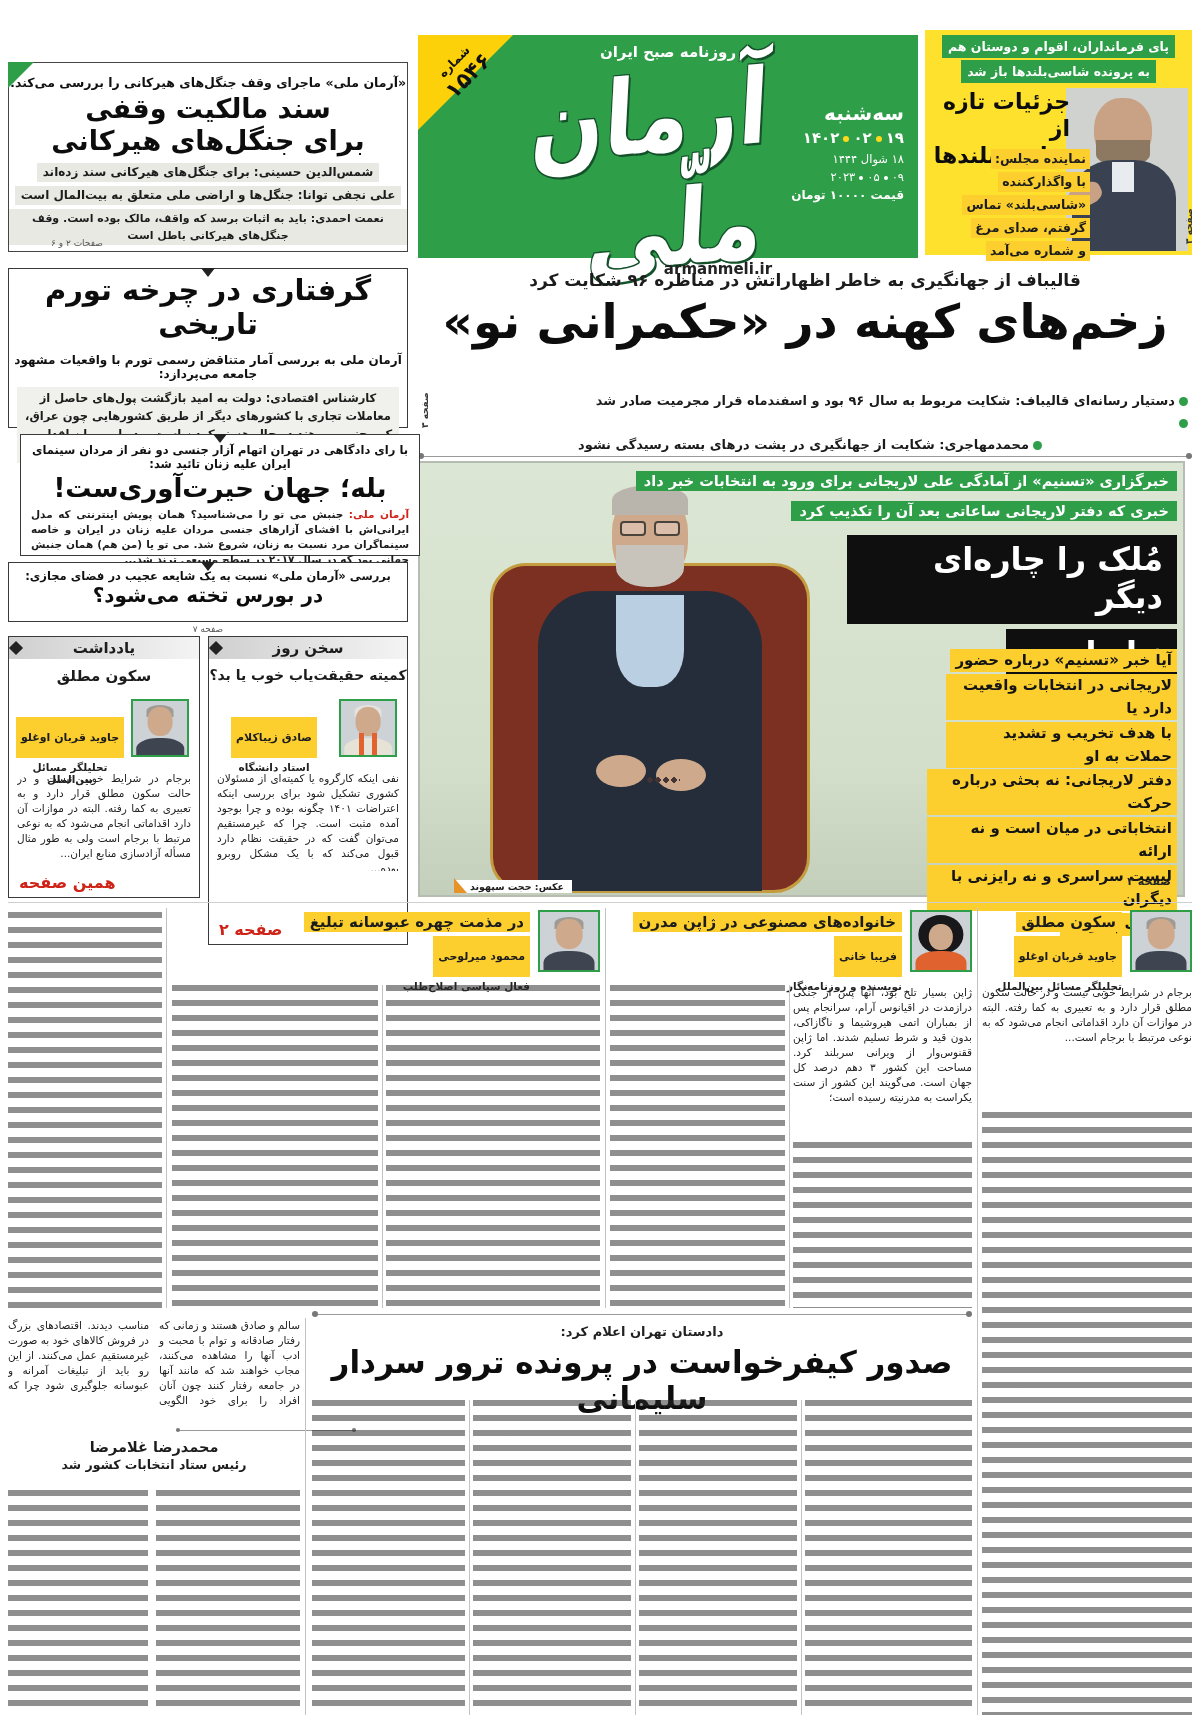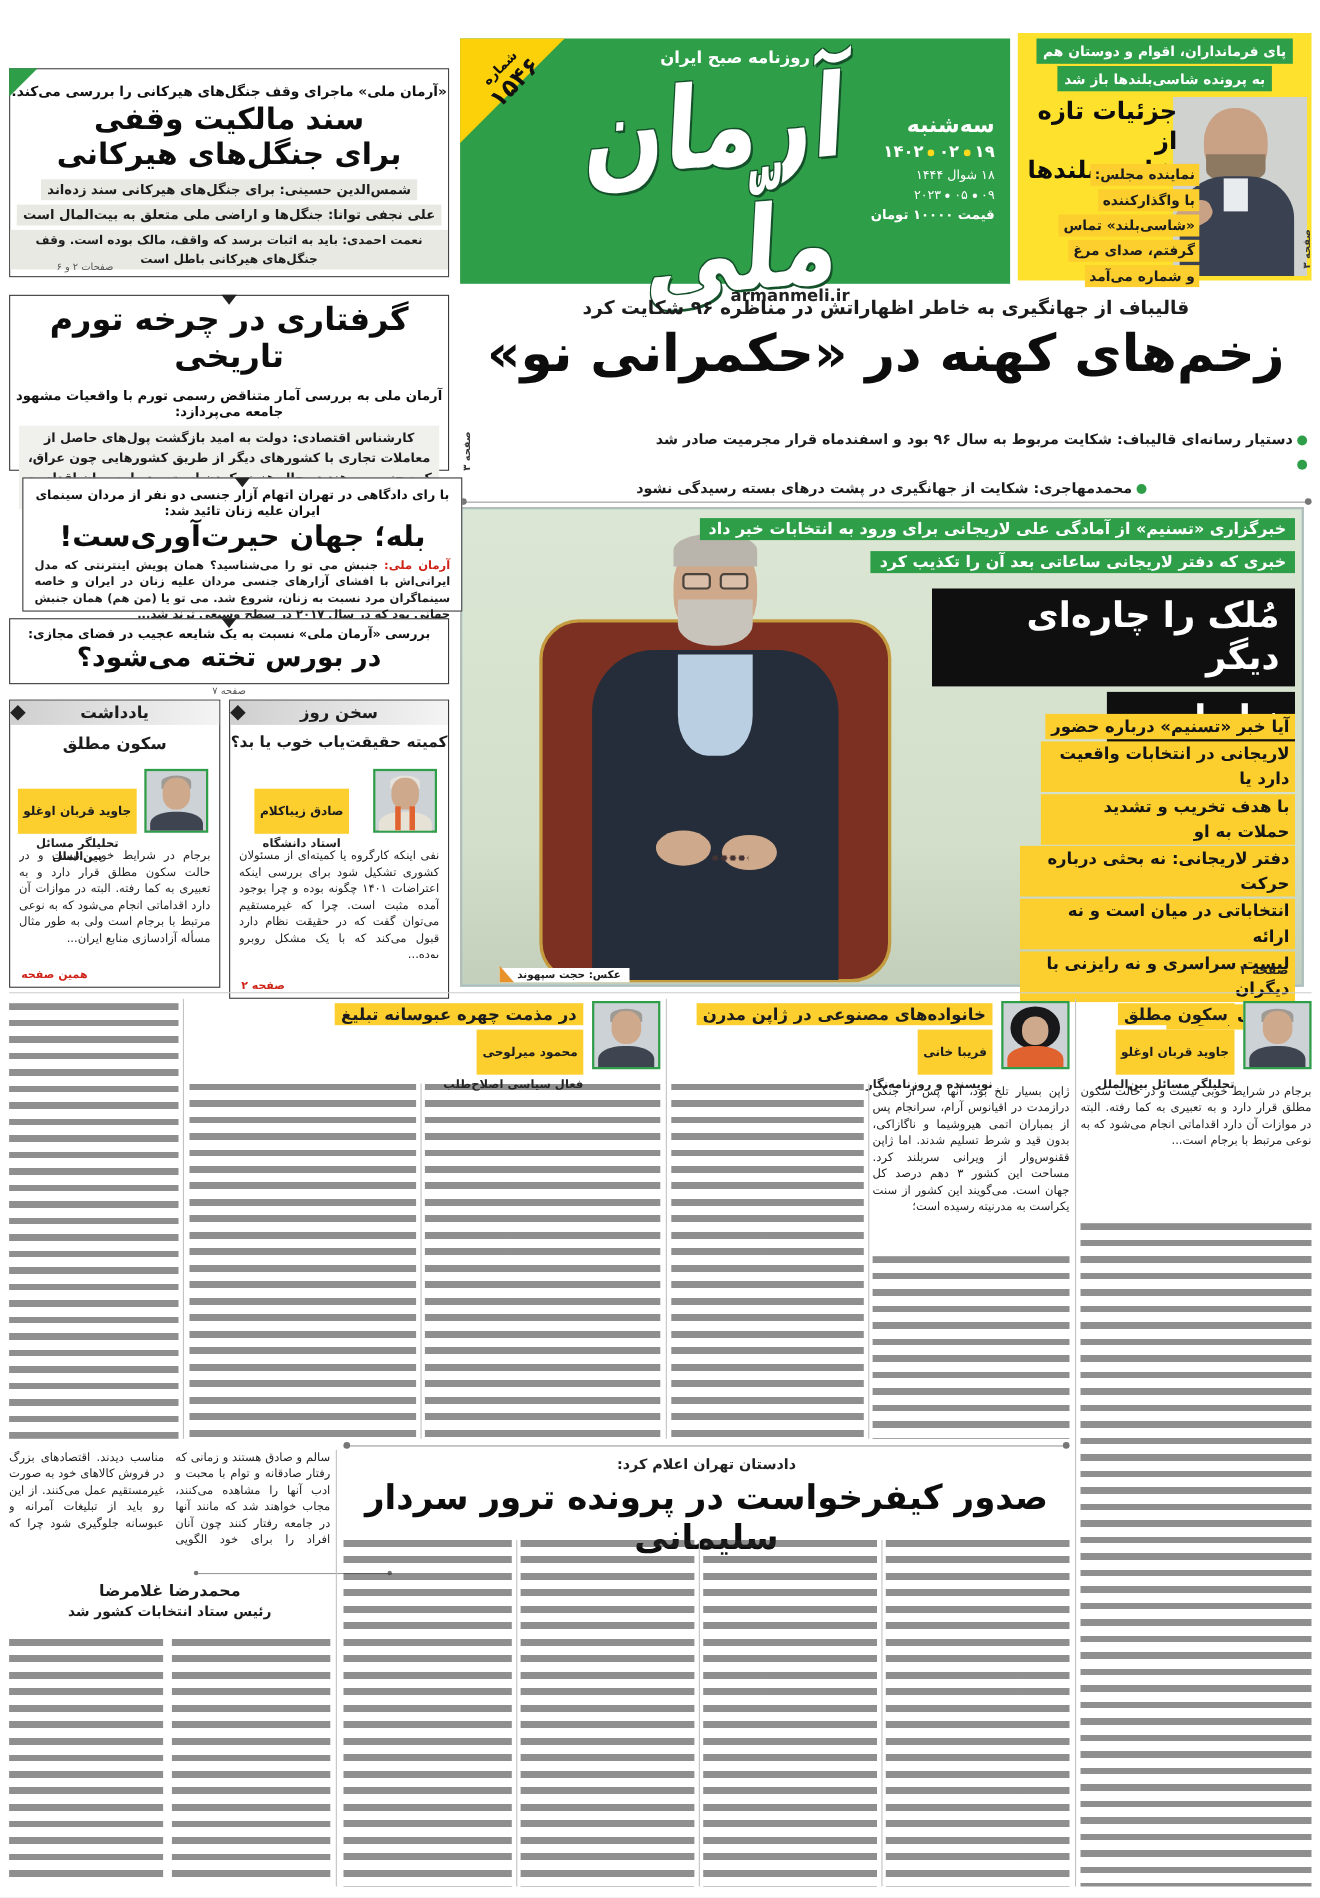--- a/index.html
+++ b/index.html
@@ -14,21 +14,21 @@
   .nowrap { white-space:nowrap; }
 
   
   .nbox { position:absolute; background:#fff; border:1px solid #3a3a3a; }
   .notch { position:absolute; top:-1px; left:50%; margin-left:-7px; width:0; height:0;
            border-left:7px solid transparent; border-right:7px solid transparent; border-top:9px solid #222; }
   .kick { font-size:12px; font-weight:bold; color:#111; }
   .hl { font-weight:bold; color:#0d0d0d; letter-spacing:-0.5px; }
   .sub-bar { display:inline-block; background:#e9e9e4; padding:1px 6px; margin:2px 0; font-size:12px; font-weight:bold; }
   .pref { font-size:9px; color:#555; }
-  .pref-red { color:#cf2318; font-weight:bold; font-size:10px; }
+  .pref-red { color:#cf2318; font-weight:bold; font-size:16px; }
 
   
   .greek { background-image:repeating-linear-gradient(to bottom,
             rgba(40,40,40,.52) 0px, rgba(40,40,40,.52) 6px, transparent 6px, transparent 15px); }
   .bodytxt { font-size:10.5px; line-height:15px; text-align:justify; color:#222; overflow:hidden; }
 
   .vdiv { position:absolute; width:1px; background:#c2c2c2; }
   .hdiv { position:absolute; height:1px; background:#9a9a9a; }
   .hdiv .d { position:absolute; top:-3px; width:6px; height:6px; border-radius:50%; background:#777; }
   .d.l { left:0; } .d.r { right:0; }
@@ -216,41 +216,41 @@
     <div style="margin:4px 10px 0; font-size:10.5px; font-weight:bold; line-height:15px; text-align:justify;">
       <span style="color:#cf2318;">آرمان ملی:</span>
       <span>جنبش می تو را می‌شناسید؟ همان پویش اینترنتی که مدل ایرانی‌اش با افشای آزارهای جنسی مردان علیه زنان در ایران و خاصه سینماگران مرد نسبت به زنان، شروع شد. می تو یا (من هم) همان جنبش جهانی بود که در سال ۲۰۱۷ در سطح وسیعی ترند شد...</span>
     </div>
     <div class="c pref" style="margin-top:1px;">صفحه ۹</div>
   </div>
 
   <div class="nbox" style="left:8px; top:562px; width:400px; height:60px;">
     <span class="notch"></span>
     <div class="c kick" style="margin-top:6px; font-size:11.5px;">بررسی «آرمان ملی» نسبت به یک شایعه عجیب در فضای مجازی:</div>
-    <div class="c hl" style="font-size:24px;">در بورس تخته می‌شود؟</div>
+    <div class="c hl" style="font-size:20px;">در بورس تخته می‌شود؟</div>
   </div>
   <div class="abs c pref" style="left:8px; top:624px; width:400px;">صفحه ۷</div>
 
   <div class="nbox" style="left:8px; top:636px; width:192px; height:262px;">
     <div class="secbar"><span>یادداشت</span><span class="dia"></span></div>
     <div class="c b" style="font-size:15px; margin-top:8px;">سکون مطلق</div>
     <div class="avatar" style="right:10px; top:62px; width:58px; height:58px;">
         <span class="av-hair"></span>
         <span class="av-head"></span>
         <span class="av-body"></span>
       </div>
     <div class="abs c" style="left:6px; top:76px; width:110px;">
       <span class="col-name">جاوید قربان اوغلو</span>
       <div class="col-role">تحلیلگر مسائل بین‌الملل</div>
     </div>
     <div class="bodytxt" style="position:absolute; left:8px; right:8px; top:134px; height:100px;">برجام در شرایط خوبی نیست و در حالت سکون مطلق قرار دارد و به تعبیری به کما رفته. البته در موازات آن دارد اقداماتی انجام می‌شود که به نوعی مرتبط با برجام است ولی به طور مثال مسأله آزادسازی منابع ایران...</div>
     <div class="pref-red" style="position:absolute; left:10px; bottom:5px;">همین صفحه</div>
   </div>
 
-  <div class="nbox" style="left:208px; top:636px; width:200px; height:272px;">
+  <div class="nbox" style="left:208px; top:636px; width:200px; height:309px;">
     <div class="secbar"><span>سخن روز</span><span class="dia"></span></div>
     <div class="c b" style="font-size:14px; margin-top:8px;">کمیته حقیقت‌یاب خوب یا بد؟</div>
     <div class="avatar av-white" style="right:10px; top:62px; width:58px; height:58px;">
         <span class="av-hair"></span>
         <span class="av-head"></span>
         <span class="av-body"></span>
         <span class="abs" style="left:18px; bottom:0; width:5px; height:22px; background:#e0622e;"></span>
         <span class="abs" style="right:18px; bottom:0; width:5px; height:22px; background:#e0622e;"></span>
       </div>
     <div class="abs c" style="left:6px; top:76px; width:118px;">

